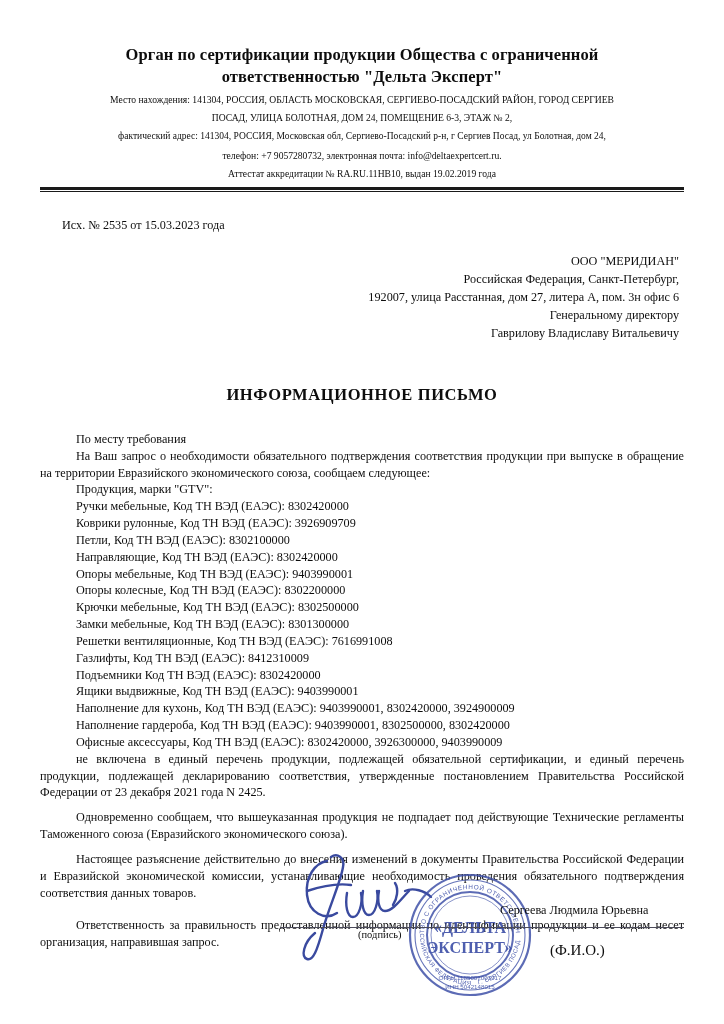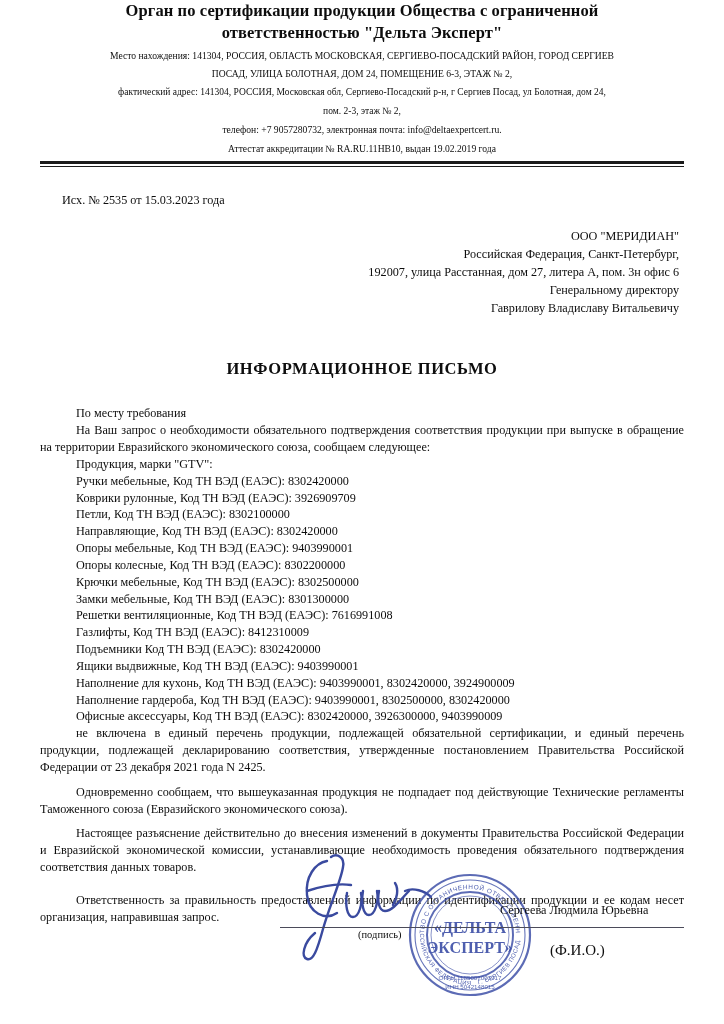--- a/index.html
+++ b/index.html
@@ -19,20 +19,21 @@
   .page {
     position: relative;
     width: 724px;
     height: 1024px;
     box-sizing: border-box;
     padding: 0 40px;
   }
 
   
   .letterhead {
+    padding-top: 44px;
     text-align: center;
   }
   .org-title {
     font-size: 16.5px;
     font-weight: bold;
     line-height: 1.33;
     letter-spacing: 0.1px;
     margin: 0 8px;
   }
   .org-line {
@@ -180,21 +181,20 @@
 <div class="page">
 
   <div class="letterhead">
     <div class="org-title">
       <div>Орган по сертификации продукции Общества с ограниченной</div>
       <div>ответственностью "Дельта Эксперт"</div>
     </div>
     <div class="org-line">Место нахождения: 141304, РОССИЯ, ОБЛАСТЬ МОСКОВСКАЯ, СЕРГИЕВО-ПОСАДСКИЙ РАЙОН, ГОРОД СЕРГИЕВ</div>
     <div class="org-line">ПОСАД, УЛИЦА БОЛОТНАЯ, ДОМ 24, ПОМЕЩЕНИЕ 6-3, ЭТАЖ № 2,</div>
     <div class="org-line small">фактический адрес: 141304, РОССИЯ, Московская обл, Сергиево-Посадский р-н, г Сергиев Посад, ул Болотная, дом 24,</div>
-    <div class="org-line small">пом. 2-3, этаж № 2,</div>
     <div class="org-line">телефон:  +7 9057280732, электронная почта: info@deltaexpertcert.ru.</div>
     <div class="org-line">Аттестат аккредитации № RA.RU.11НВ10, выдан 19.02.2019 года</div>
   </div>
 
   <div class="rule-wrap">
     <div class="rule-thick"></div>
     <div class="rule-thin"></div>
   </div>
 
   <div class="outgoing">Исх. № 2535 от 15.03.2023 года</div>

